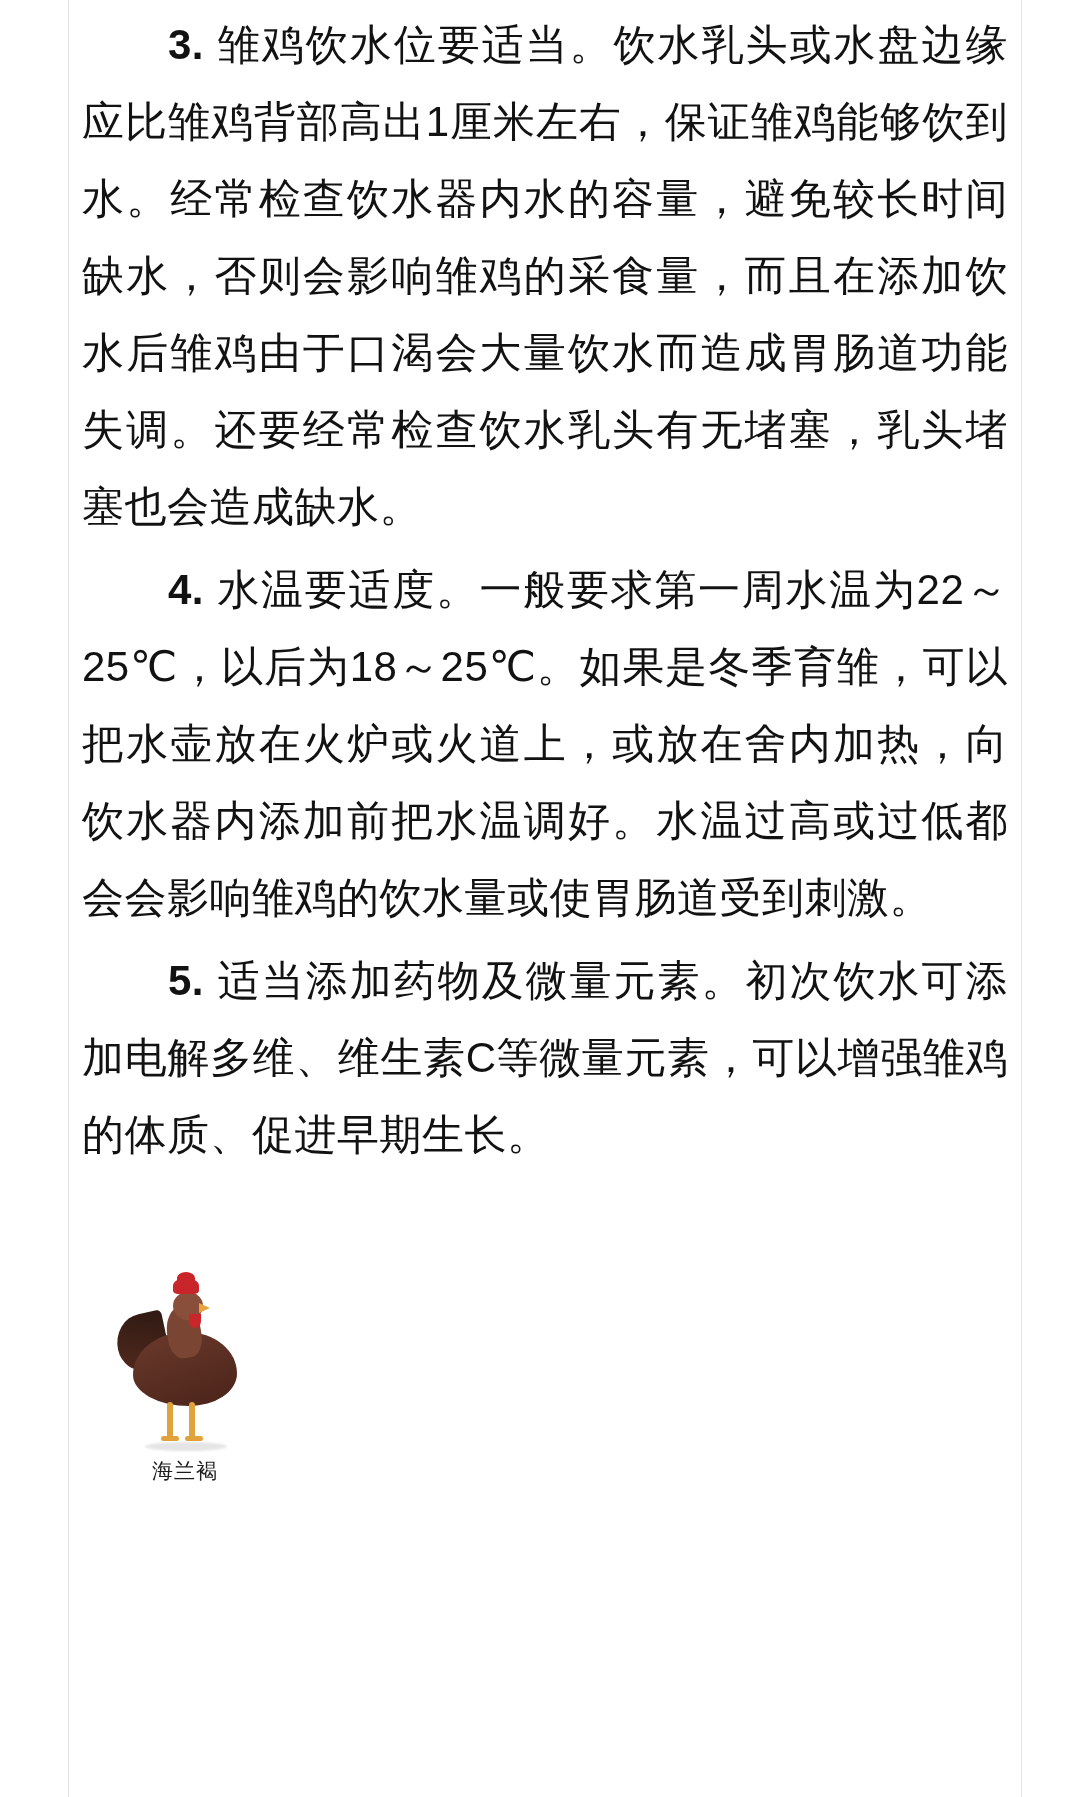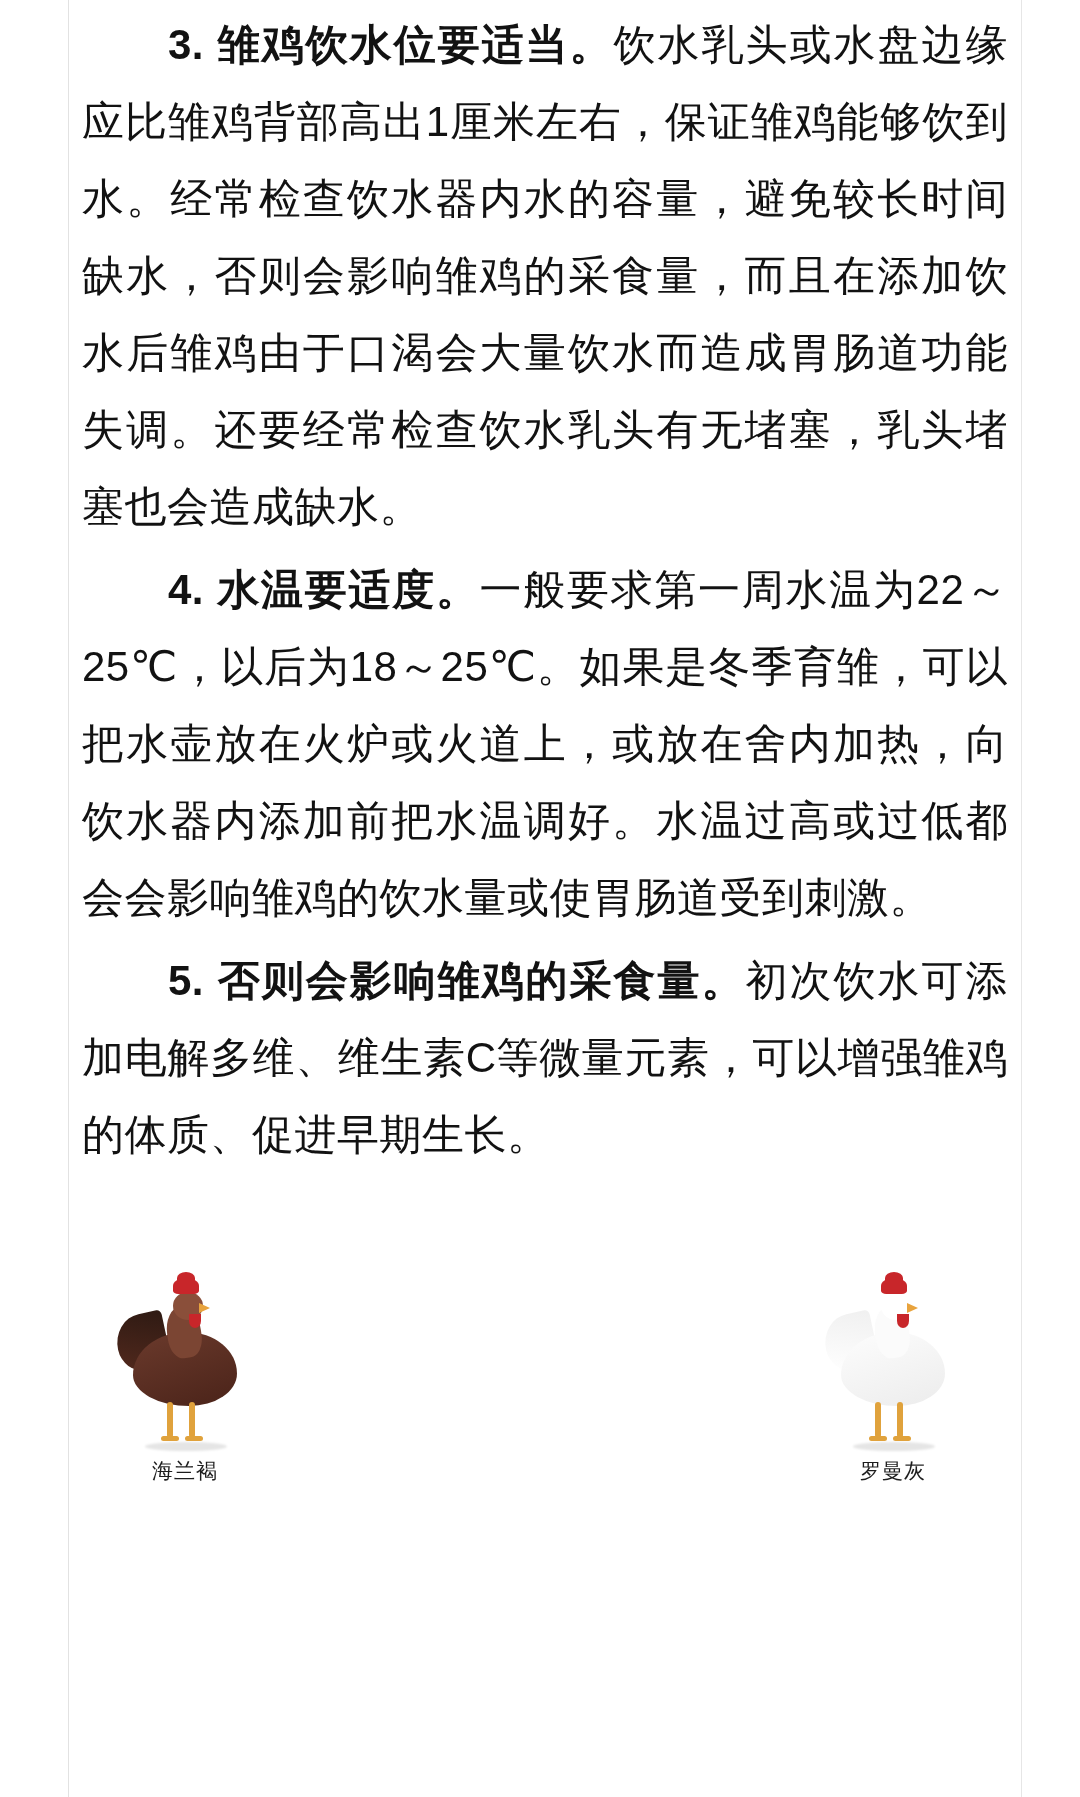--- a/index.html
+++ b/index.html
@@ -47,33 +47,33 @@
     text-align: justify;
     text-justify: inter-character;
     margin: 0;
     color: #121212;
   }
   .para {
     margin: 0 0 6px 0;
     text-indent: 86px;
   }
   .lead {
-    font-weight: bold;
+    font-weight: normal;
   }
   .num {
     font-weight: bold;
   }
   .first-para {
     padding-top: 6px;
   }
   
   .figure {
     position: absolute;
     left: 82px;
-    right: 84px;
+    right: 76px;
     top: 1255px;
     height: 300px;
     text-align: center;
   }
   .chick-row {
     display: flex;
     align-items: flex-end;
     justify-content: space-between;
     height: 230px;
     padding: 0 28px;
@@ -237,21 +237,21 @@
     <span class="lead">雏鸡饮水位要适当。</span><span>饮水乳头或水盘边缘应比雏鸡背部高出1厘米左右，保证雏鸡能够饮到水。经常检查饮水器内水的容量，避免较长时间缺水，否则会影响雏鸡的采食量，而且在添加饮水后雏鸡由于口渴会大量饮水而造成胃肠道功能失调。还要经常检查饮水乳头有无堵塞，乳头堵塞也会造成缺水。</span>
   </p>
 
   <p class="body-text para">
     <span class="num">4.</span>
     <span class="lead">水温要适度。</span><span>一般要求第一周水温为22～25℃，以后为18～25℃。如果是冬季育雏，可以把水壶放在火炉或火道上，或放在舍内加热，向饮水器内添加前把水温调好。水温过高或过低都会会影响雏鸡的饮水量或使胃肠道受到刺激。</span>
   </p>
 
   <p class="body-text para">
     <span class="num">5.</span>
-    <span class="lead">否则会影响雏鸡的采食量。</span><span>初次饮水可添加电解多维、维生素C等微量元素，可以增强雏鸡的体质、促进早期生长。</span>
+    <span class="lead">适当添加药物及微量元素。</span><span>初次饮水可添加电解多维、维生素C等微量元素，可以增强雏鸡的体质、促进早期生长。</span>
   </p>
 
   <div class="figure">
     <div class="chick-row">
 
       <div class="chick c0">
         <div class="bird">
           <div class="shadow"></div>
           <div class="tail"></div>
           <div class="torso"></div>
@@ -262,36 +262,19 @@
           <div class="beak"></div>
           <div class="leg l1"></div>
           <div class="leg l2"></div>
           <div class="foot f1"></div>
           <div class="foot f2"></div>
         </div>
         <div class="caption">海兰褐</div>
       </div>
 
 
-      <div class="chick c2">
-        <div class="bird">
-          <div class="shadow"></div>
-          <div class="tail"></div>
-          <div class="torso"></div>
-          <div class="neck"></div>
-          <div class="head"></div>
-          <div class="comb"></div>
-          <div class="wattle"></div>
-          <div class="beak"></div>
-          <div class="leg l1"></div>
-          <div class="leg l2"></div>
-          <div class="foot f1"></div>
-          <div class="foot f2"></div>
-        </div>
-        <div class="caption">罗曼灰</div>
-      </div>
 
 
 
     </div>
   </div>
 
 </div>
 
 </body></html>

